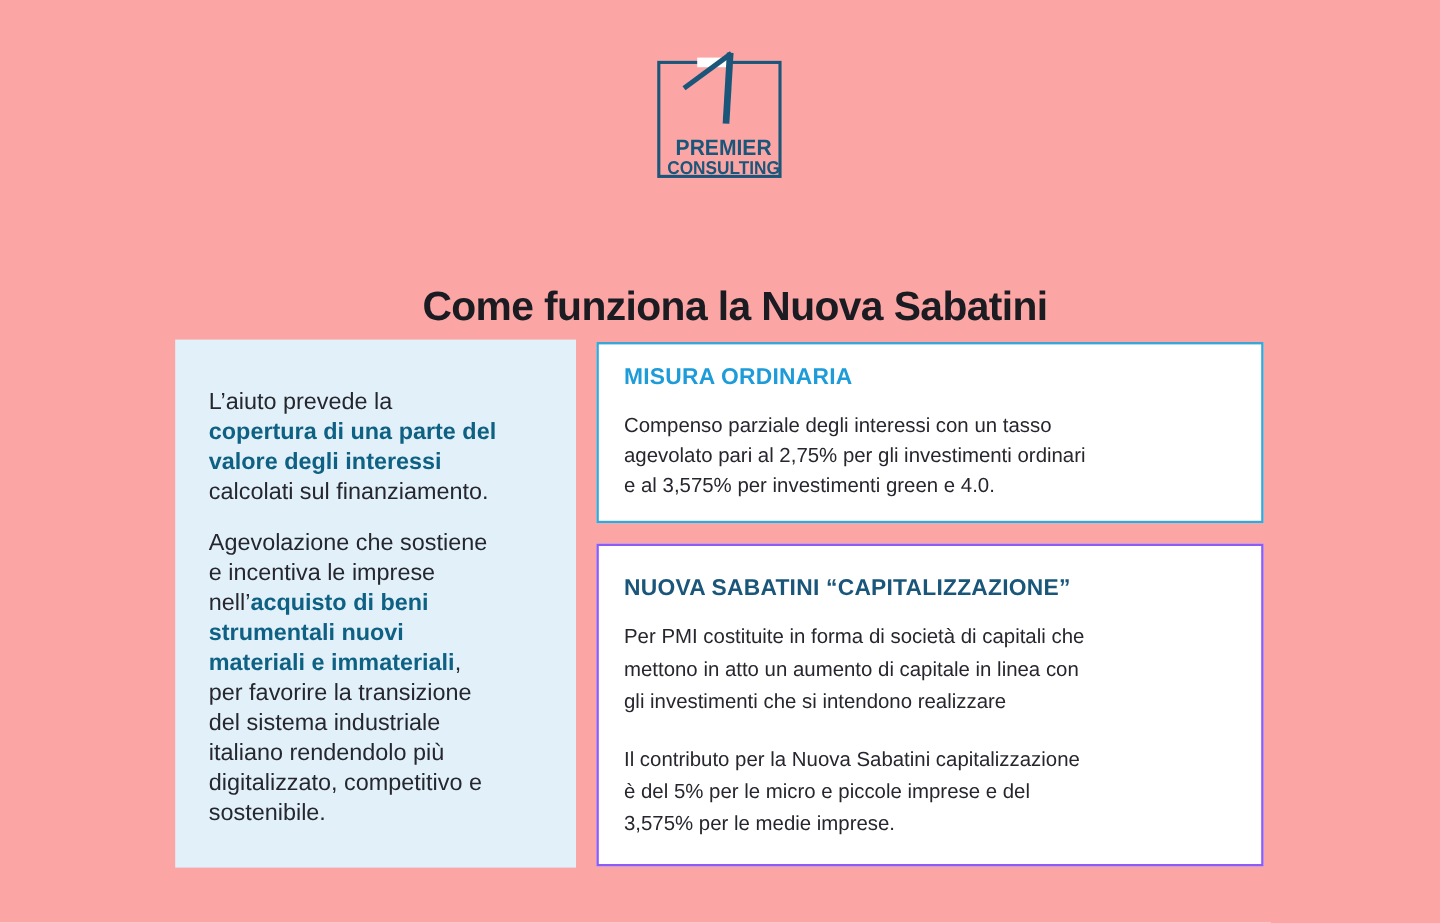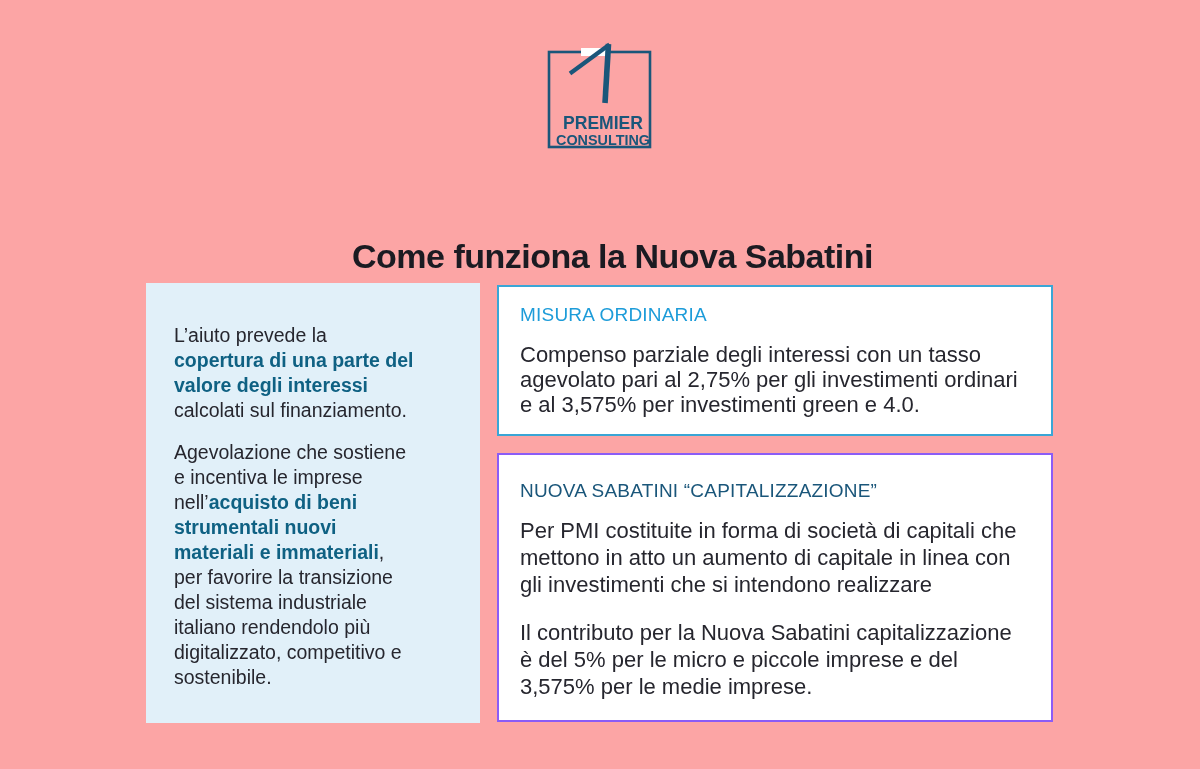--- a/index.html
+++ b/index.html
@@ -26,26 +26,26 @@
   .intro-panel p + p{margin-top:17px;}
   .hl{font-weight:bold; color:#0f6183;}
   
   .card{
     position:absolute; left:497px; width:556px; box-sizing:border-box;
     background:#ffffff; padding:16px 16px 0 21px;
   }
   .card-ordinaria{top:285px; height:151px; border:2px solid #3aa6d6;}
   .card-capitalizzazione{top:453px; height:269px; border:2px solid #8b5cf6; padding-top:24px;}
   .card h2{
-    margin:0; font-size:19px; line-height:24px; font-weight:normal; letter-spacing:0.2px;
+    margin:0; font-size:19px; line-height:24px; font-weight:bold; letter-spacing:0.2px;
   }
   .card-ordinaria h2{color:#1d9cd9;}
   .card-capitalizzazione h2{color:#1a567a;}
   .card .body{
-    margin:15px 0 0 0; color:#26262e; font-size:22px; line-height:25px; white-space:pre;
+    margin:15px 0 0 0; color:#26262e; font-size:17px; line-height:25px; white-space:pre;
   }
   .card-capitalizzazione .body{margin-top:14px; line-height:27px;}
   .card-capitalizzazione .body + .body{margin-top:21px;}
 </style>
 </head>
 <body>
 
 <div class="canvas">
 
   <svg class="logo" viewBox="0 0 106 112" xmlns="http://www.w3.org/2000/svg">

